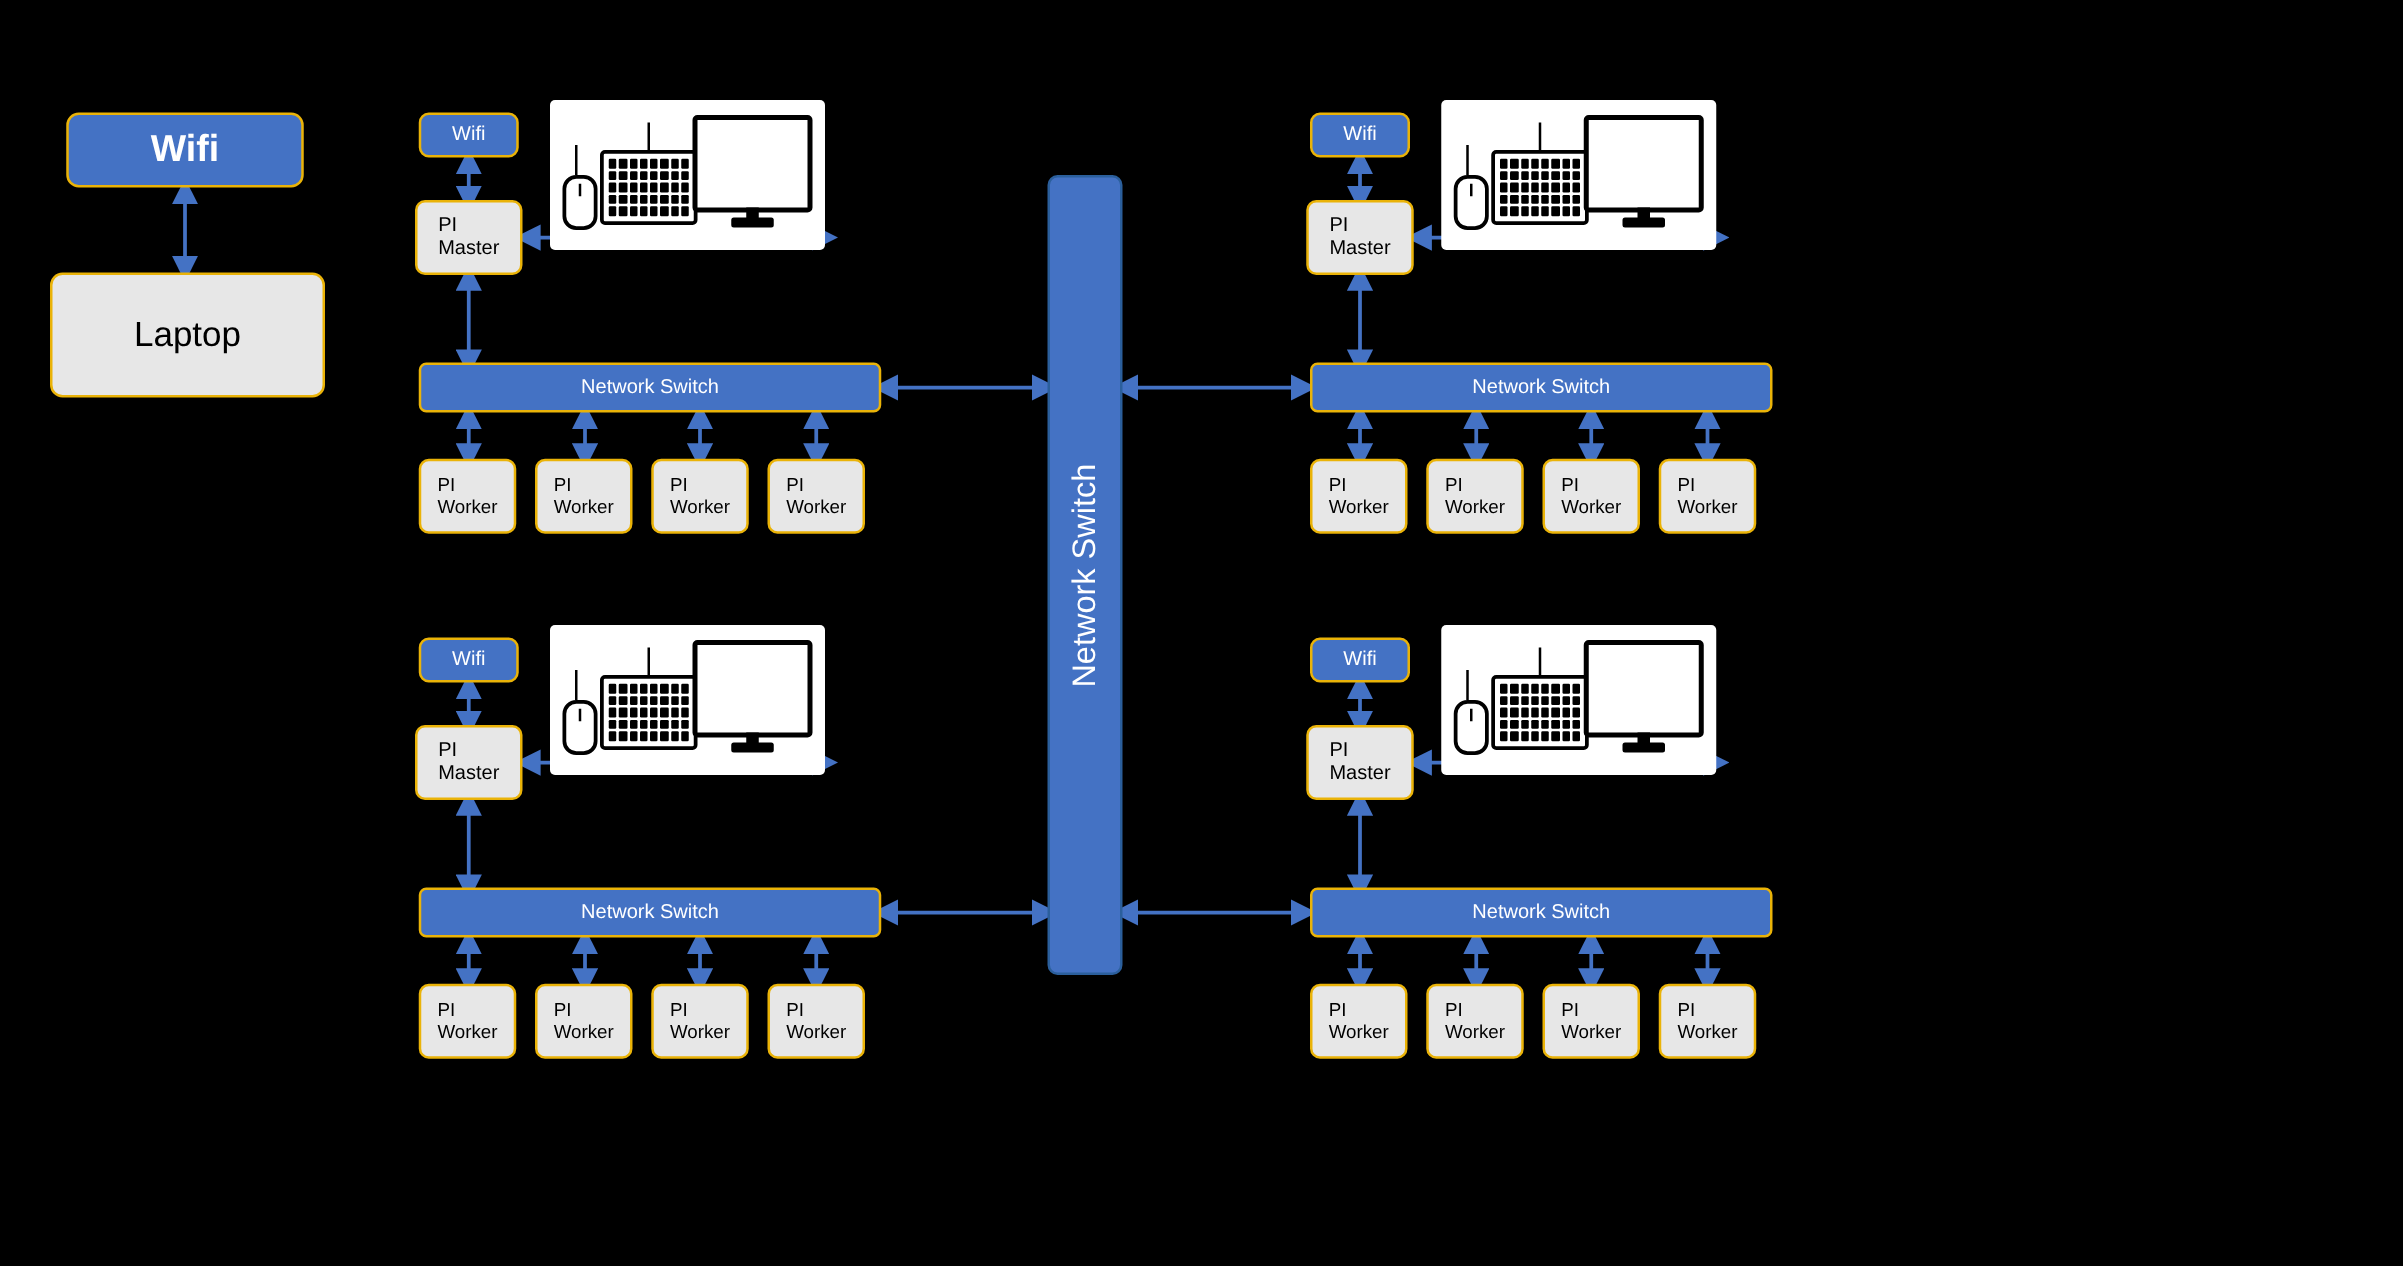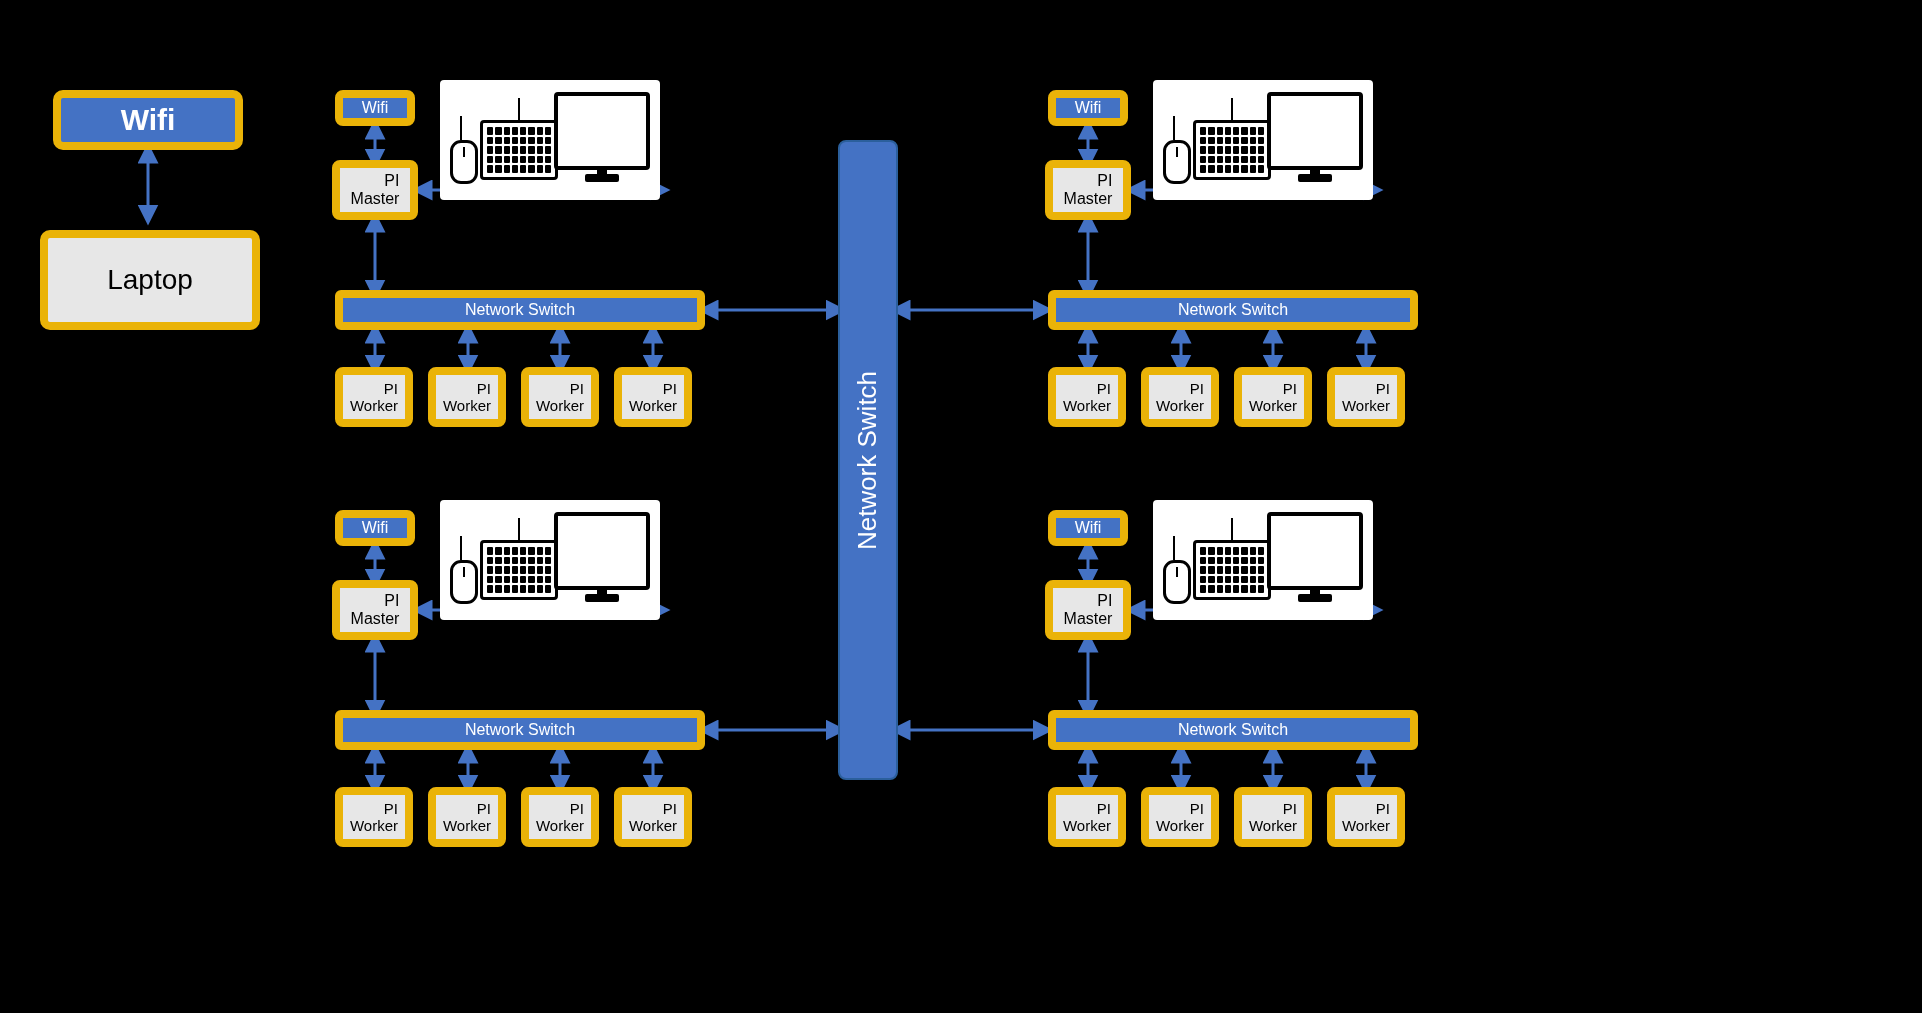--- a/index.html
+++ b/index.html
@@ -11,26 +11,26 @@
     font-family: "Segoe UI", Arial, sans-serif;
     overflow: hidden;
   }
   .stage {
     position: relative;
     width: 1922px;
     height: 1013px;
   }
   .box {
     position: absolute;
-    border: 8px solid #eab308;
+    border: 2px solid #eab308;
     border-radius: 10px;
     display: flex;
     align-items: center;
     justify-content: center;
-    text-align: right;
+    text-align: left;
     box-sizing: border-box;
   }
   .blue {
     background: #4472c4;
     color: #fff;
   }
   .grey {
     background: #e7e7e7;
     color: #000;
   }
@@ -155,21 +155,21 @@
       <line x1="1181" y1="753" x2="1181" y2="785"></line>
       <line x1="1273" y1="753" x2="1273" y2="785"></line>
       <line x1="1366" y1="753" x2="1366" y2="785"></line>
       <line x1="900" y1="730" x2="1043" y2="730"></line>
     </g>
   </svg>
 
   <div class="box blue wifi-big" style="left:53px; top:90px;">
     <span>Wifi</span>
   </div>
-  <div class="box grey laptop-box" style="left:40px; top:218px;margin-top:12px;">
+  <div class="box grey laptop-box" style="left:40px; top:218px;">
     <span>Laptop</span>
   </div>
 
   <div class="center-switch" style="left:838px; top:140px;">
     <span>Network Switch</span>
   </div>
 
 <div class="box blue wifi-small" style="left: 335px; top: 90px;">
       <span>Wifi</span>
     </div>

